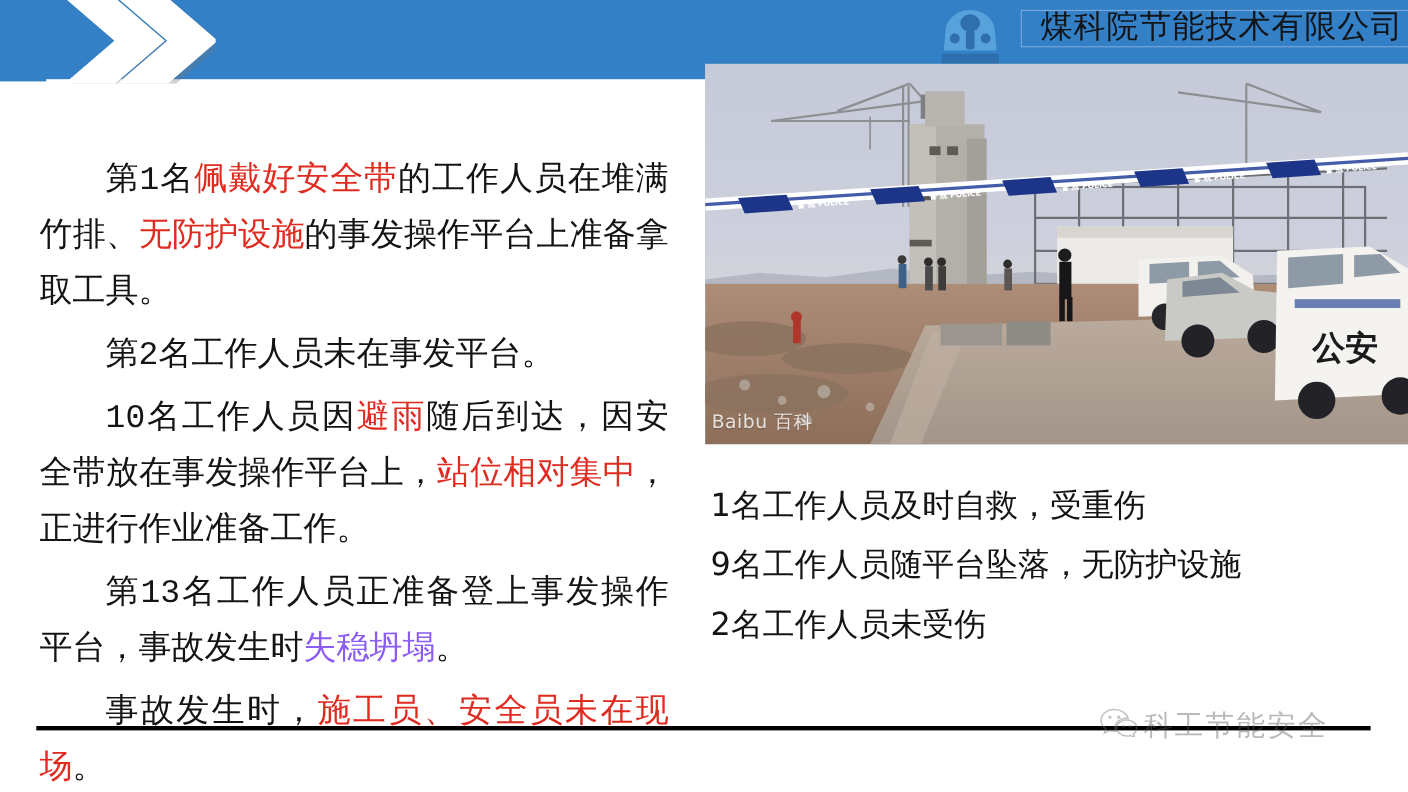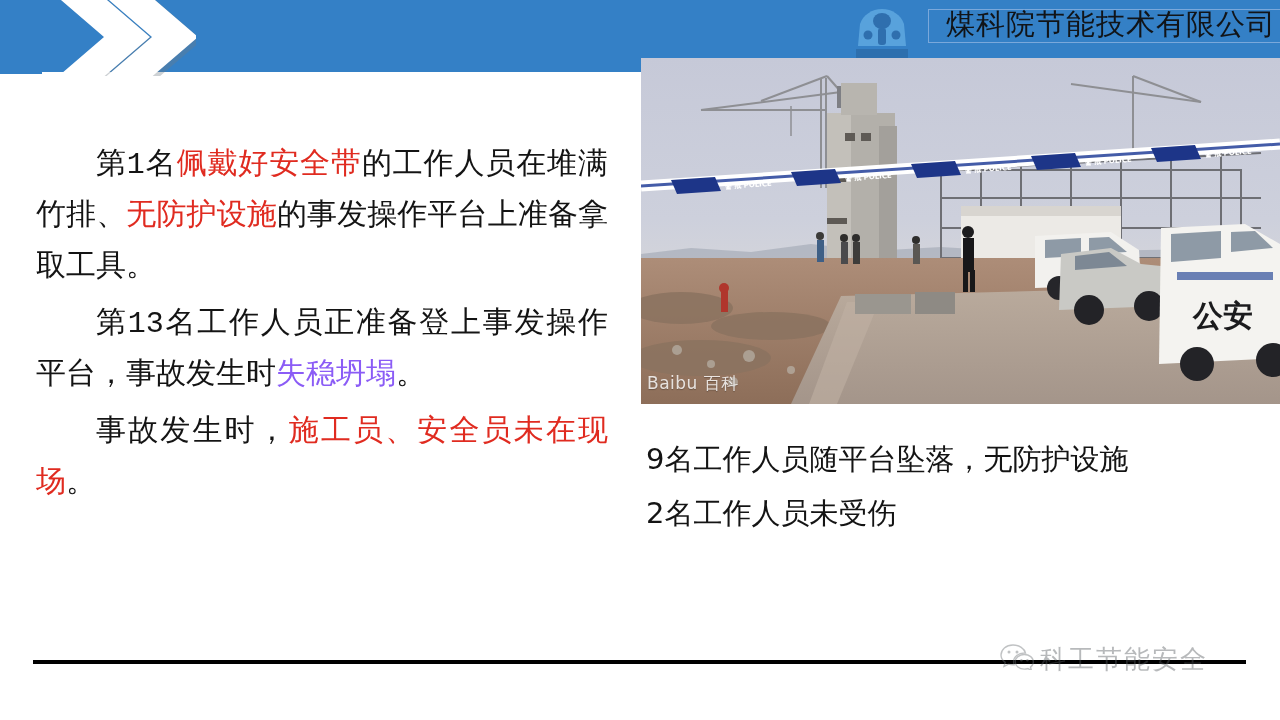--- a/index.html
+++ b/index.html
@@ -309,25 +309,28 @@
         <text x="552" y="268" font-size="30" font-weight="bold" fill="#1b1b1d" font-family="DejaVu Sans, sans-serif">公安</text>
         <circle cx="556" cy="306" r="17" fill="#232327"></circle>
         <circle cx="632" cy="302" r="17" fill="#232327"></circle>
       </g>
     </svg>
     <div class="photo-watermark">Baibu 百科</div>
   </div>
 
   <div class="body-text">
     <p><span>第1名</span><span class="hl" style="color: rgb(224, 43, 32);">佩戴好安全带</span><span>的工作人员在堆满竹排、</span><span class="hl" style="color: rgb(224, 43, 32);">无防护设施</span><span>的事发操作平台上准备拿取工具。</span></p>
+    <p><span>第2名工作人员未在事发平台。</span></p>
+    <p><span>10名工作人员因</span><span class="hl" style="color: rgb(224, 43, 32);">避雨</span><span>随后到达，因安全带放在事发操作平台上，</span><span class="hl" style="color: rgb(224, 43, 32);">站位相对集中</span><span>，正进行作业准备工作。</span></p>
     <p><span>第13名工作人员正准备登上事发操作平台，事故发生时</span><span class="hl" style="color: #8b5cf6;">失稳坍塌</span><span>。</span></p>
     <p><span>事故发生时，</span><span class="hl" style="color: rgb(224, 43, 32);">施工员、安全员未在现场</span><span>。</span></p>
   </div>
 
   <div class="casualty-list">
+    <div>1名工作人员及时自救，受重伤</div>
     <div>9名工作人员随平台坠落，无防护设施</div>
     <div>2名工作人员未受伤</div>
   </div>
 
   <div class="footer-rule"></div>
   <div class="footer-watermark">
     <span>
       <svg width="34" height="28" viewBox="0 0 34 28">
         <path d="M13 3 C6 3 1 7.5 1 13 C1 16 2.6 18.6 5.2 20.3 L4 24.5 L8.6 22.2
                  C10 22.6 11.5 22.8 13 22.8 C13.4 22.8 13.8 22.8 14.2 22.7

